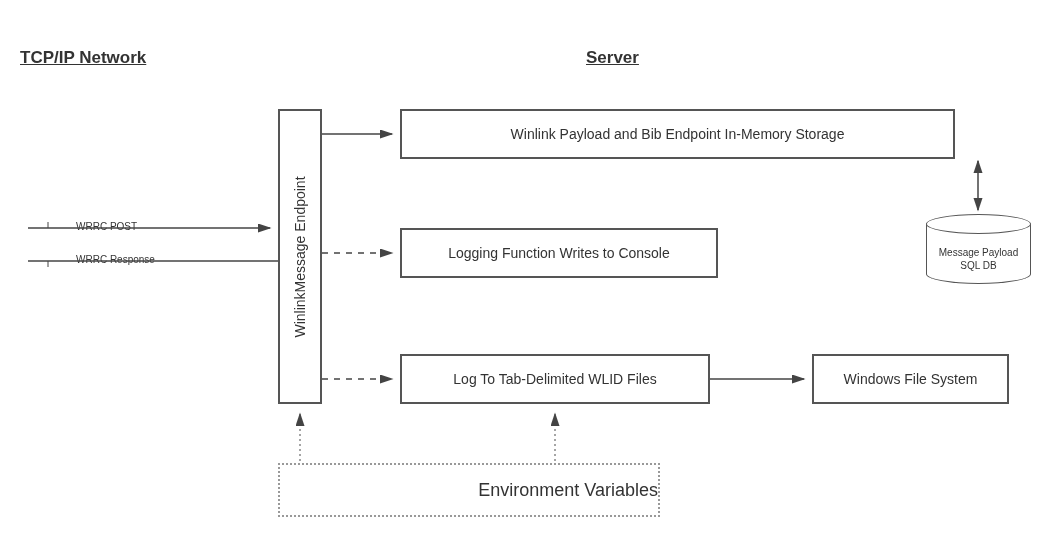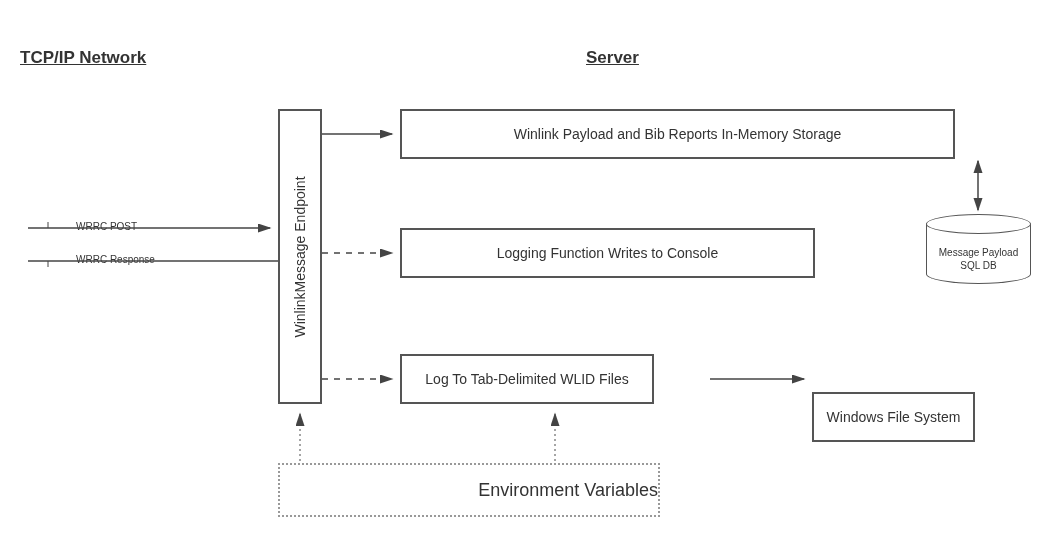--- a/index.html
+++ b/index.html
@@ -97,32 +97,32 @@
 <div class="diagram-container">
 
   <div class="heading" style="left:20px; top:48px;">TCP/IP Network</div>
   <div class="heading" style="left:586px; top:48px;">Server</div>
 
   <div class="vertical-box" style="left:278px; top:109px; width:44px; height:295px;">
     <div class="vertical-text">WinlinkMessage Endpoint</div>
   </div>
 
   <div class="box" style="left:400px; top:109px; width:555px; height:50px;">
-    <span>Winlink Payload and Bib Reports In-Memory Storage</span>
+    <span>Winlink Payload and Bib Endpoint In-Memory Storage</span>
   </div>
 
-  <div class="box" style="left:400px; top:228px; width:415px; height:50px;">
+  <div class="box" style="left:400px; top:228px; width:318px; height:50px;">
     <span>Logging Function Writes to Console</span>
   </div>
 
-  <div class="box" style="left:400px; top:354px; width:254px; height:50px;">
+  <div class="box" style="left:400px; top:354px; width:310px; height:50px;">
     <span>Log To Tab-Delimited WLID Files</span>
   </div>
 
-  <div class="box" style="left:812px; top:354px; width:163px; height:50px;margin-top:38px;">
+  <div class="box" style="left:812px; top:354px; width:197px; height:50px;">
     <span>Windows File System</span>
   </div>
 
   <div class="dotted-box" style="left:278px; top:463px; width:382px; height:54px;">
     <span>Environment Variables</span>
   </div>
 
   <div class="cylinder" style="left:926px; top:214px; width:105px; height:72px;">
     <div class="cylinder-top"></div>
     <div class="cylinder-body">

